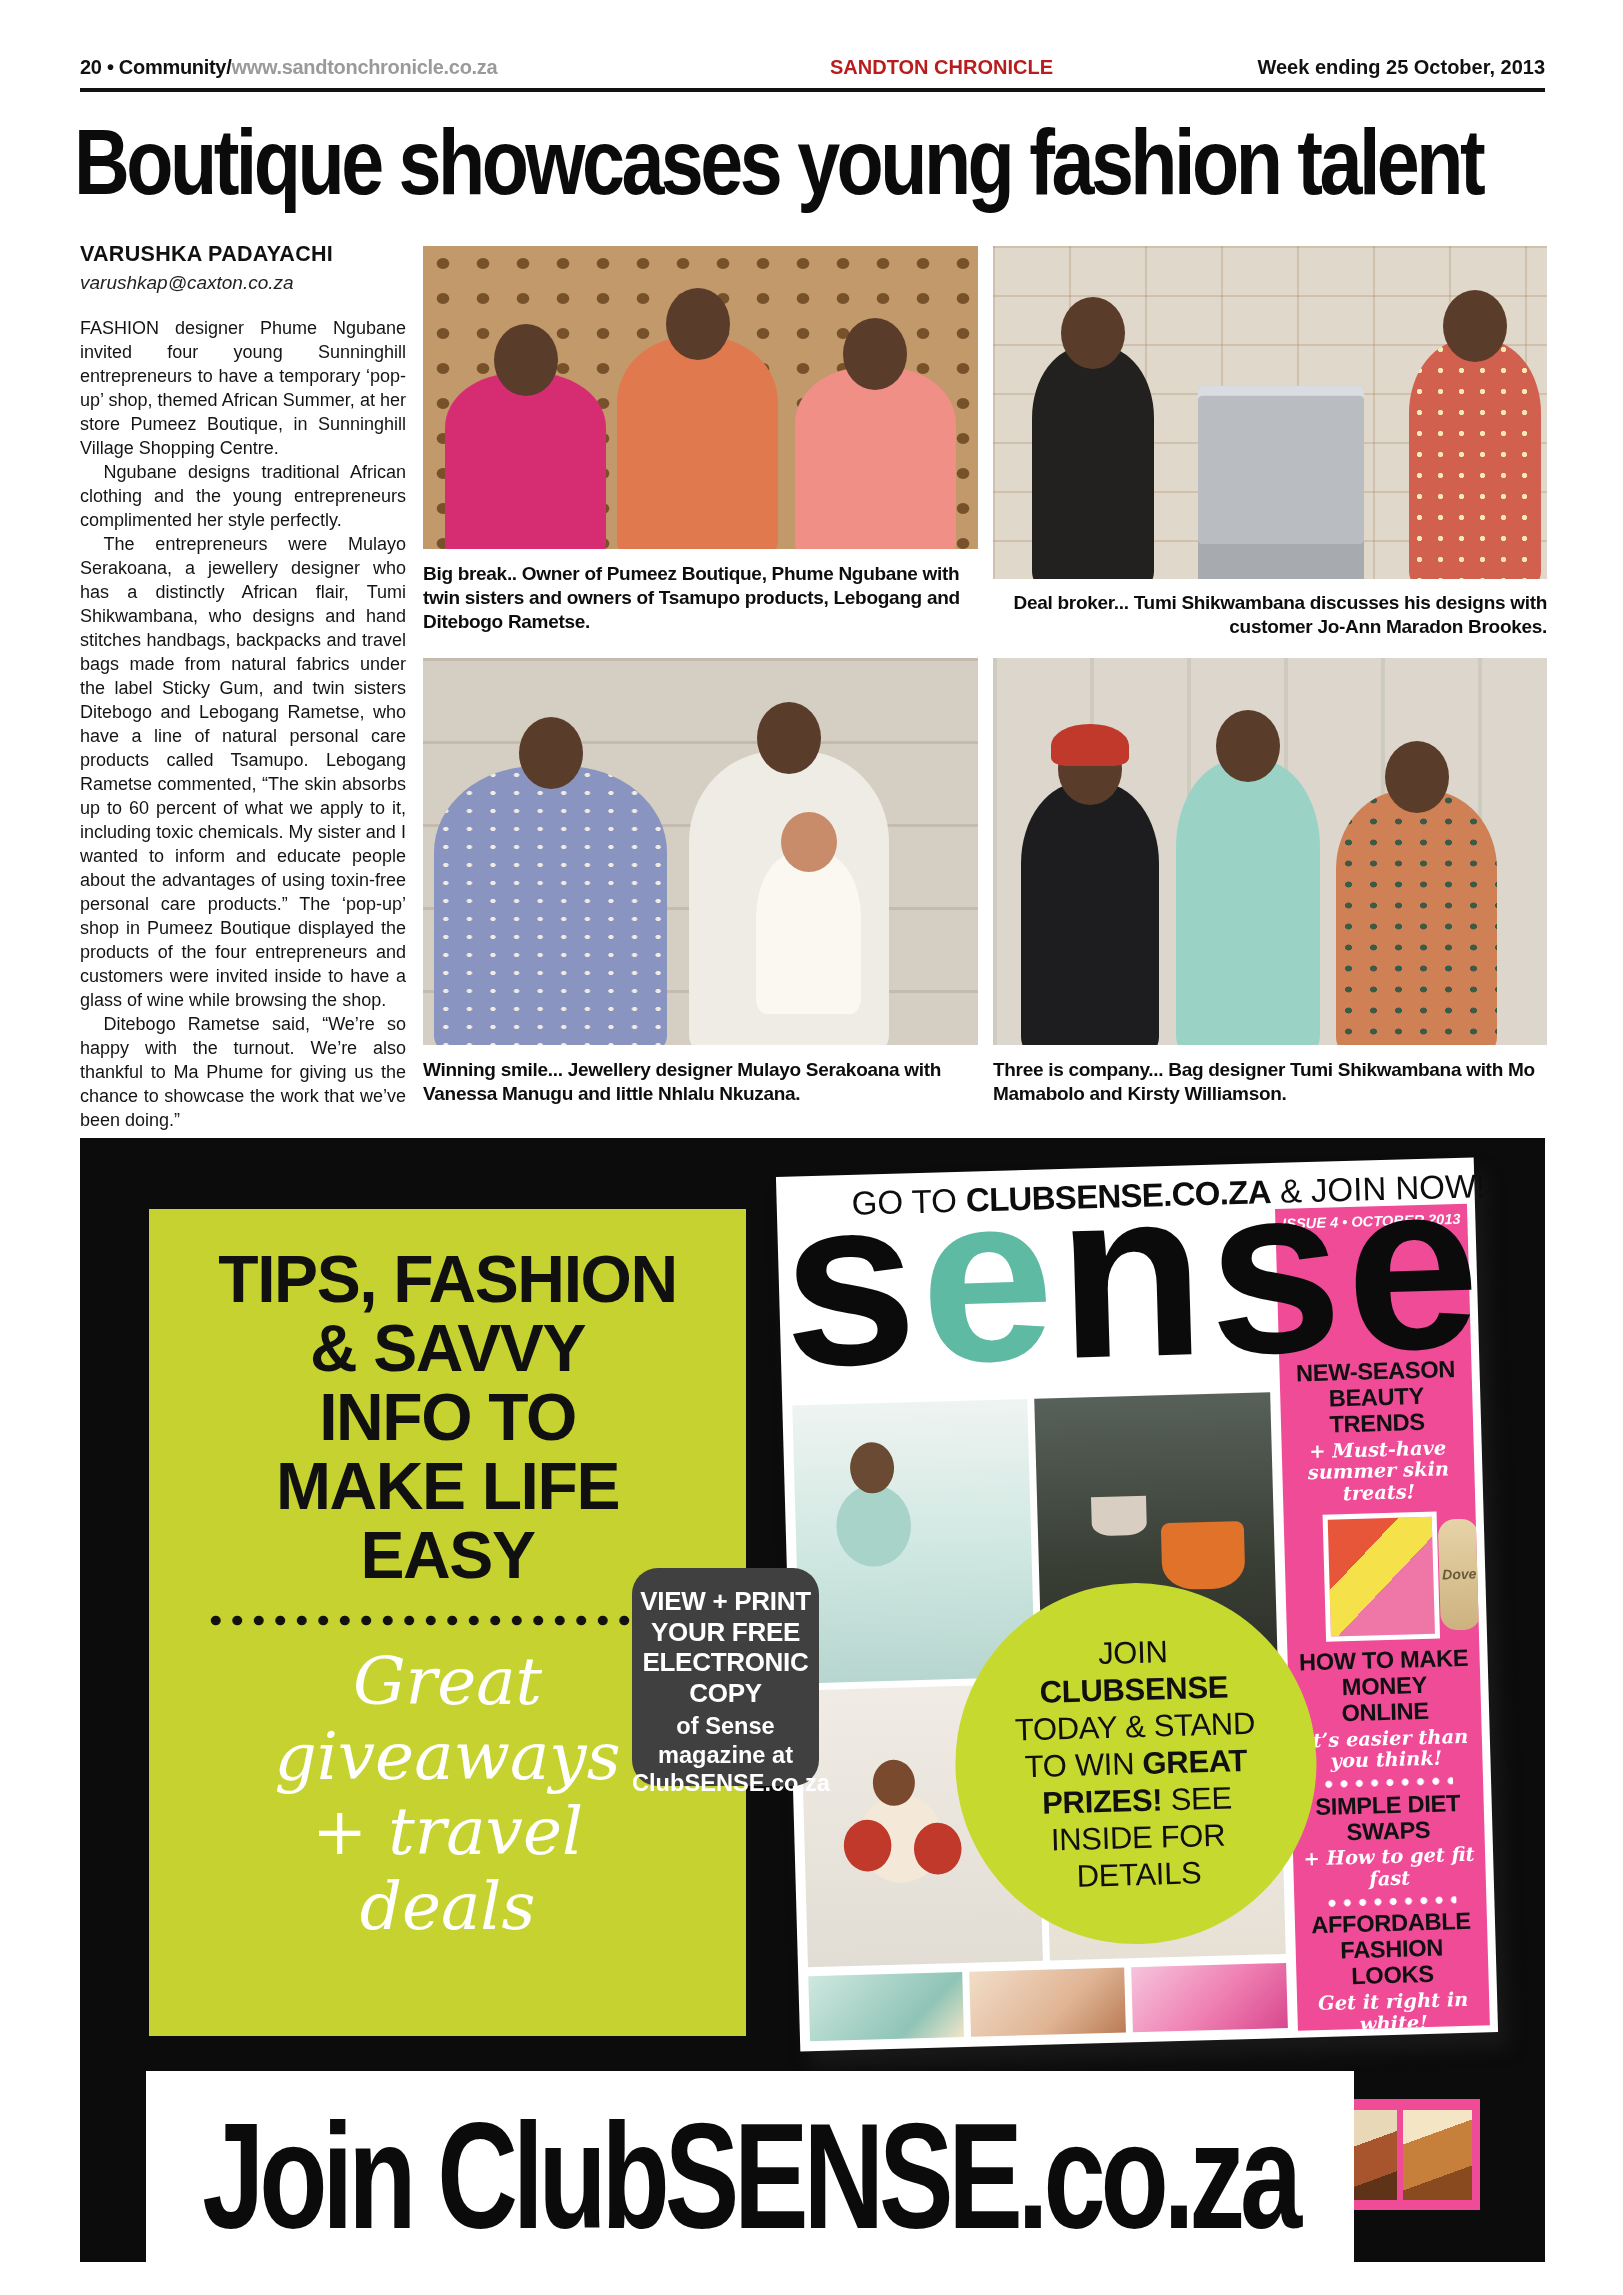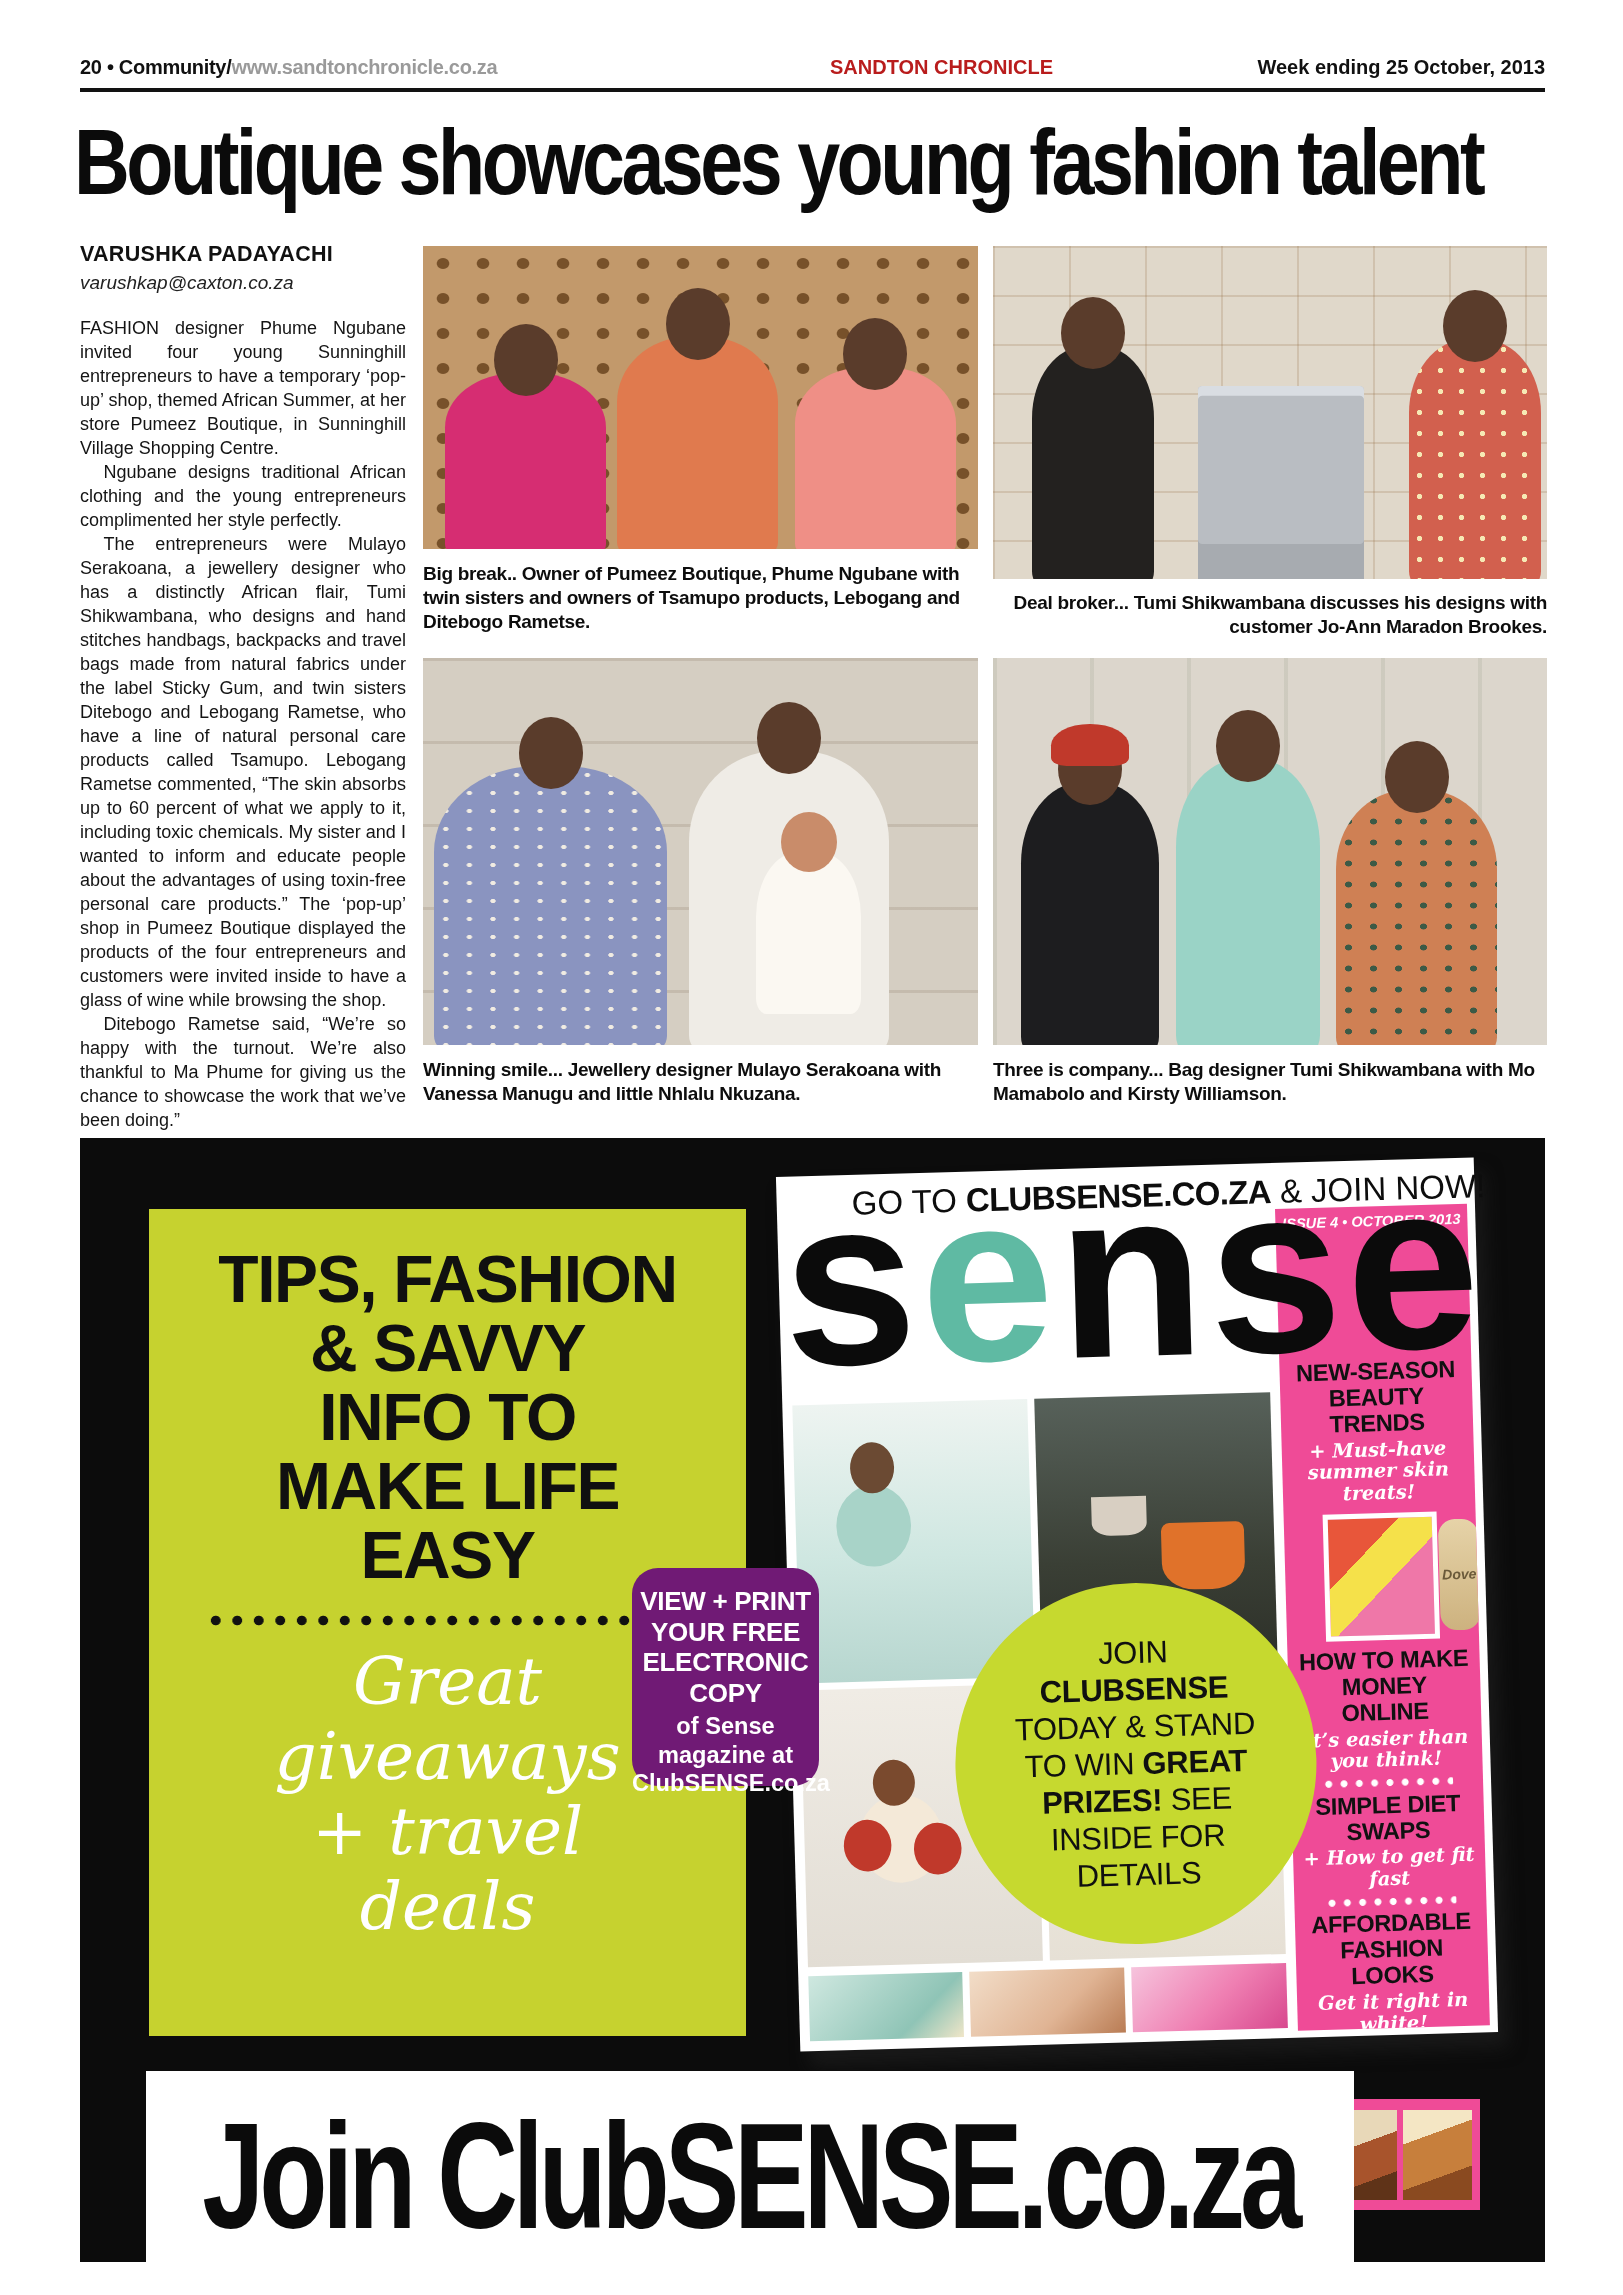--- a/index.html
+++ b/index.html
@@ -70,21 +70,21 @@
 
   .green-panel{position:absolute;left:69px;top:71px;width:597px;height:827px;background:#c6d22f;z-index:1;}
   .tips{padding-top:36px;text-align:center;font-weight:800;font-size:66px;line-height:69px;
         letter-spacing:-1.4px;color:#101010;}
   .dots{height:11px;width:486px;margin:25px auto 0;
         background-image:radial-gradient(circle 4.9px,#111 4.5px,transparent 5.2px);
         background-size:21.5px 11px;background-repeat:repeat-x;}
   .great{margin-top:18px;text-align:center;color:#fff;font-family:"DejaVu Serif",serif;
          font-style:italic;font-size:66px;line-height:75px;}
 
-  .viewprint{position:absolute;left:552px;top:430px;width:187px;height:218px;background:#701a75;
+  .viewprint{position:absolute;left:552px;top:430px;width:187px;height:218px;background:#404040;
              border-radius:26px;color:#fff;text-align:center;z-index:6;padding-top:18px;box-sizing:border-box;}
   .vp-bold{font-size:26px;font-weight:800;line-height:30.5px;letter-spacing:-0.3px;}
   .vp-reg{font-size:23.6px;font-weight:700;line-height:28.5px;margin-top:4.2px;}
 
   .cover{position:absolute;left:708px;top:29px;width:698px;height:875px;background:#ffffff;
          transform:rotate(-1.6deg);transform-origin:50% 50%;z-index:2;
          box-shadow:9.7px 15.3px 18px rgba(30,30,30,.75);}
   .goto{position:absolute;left:75px;top:9.7px;font-size:33px;color:#0d0d0d;white-space:nowrap;}
   .goto-b{font-weight:800;letter-spacing:-0.7px;}
   .logo{position:absolute;left:4.2px;top:19.4px;width:689px;display:flex;justify-content:space-between;

